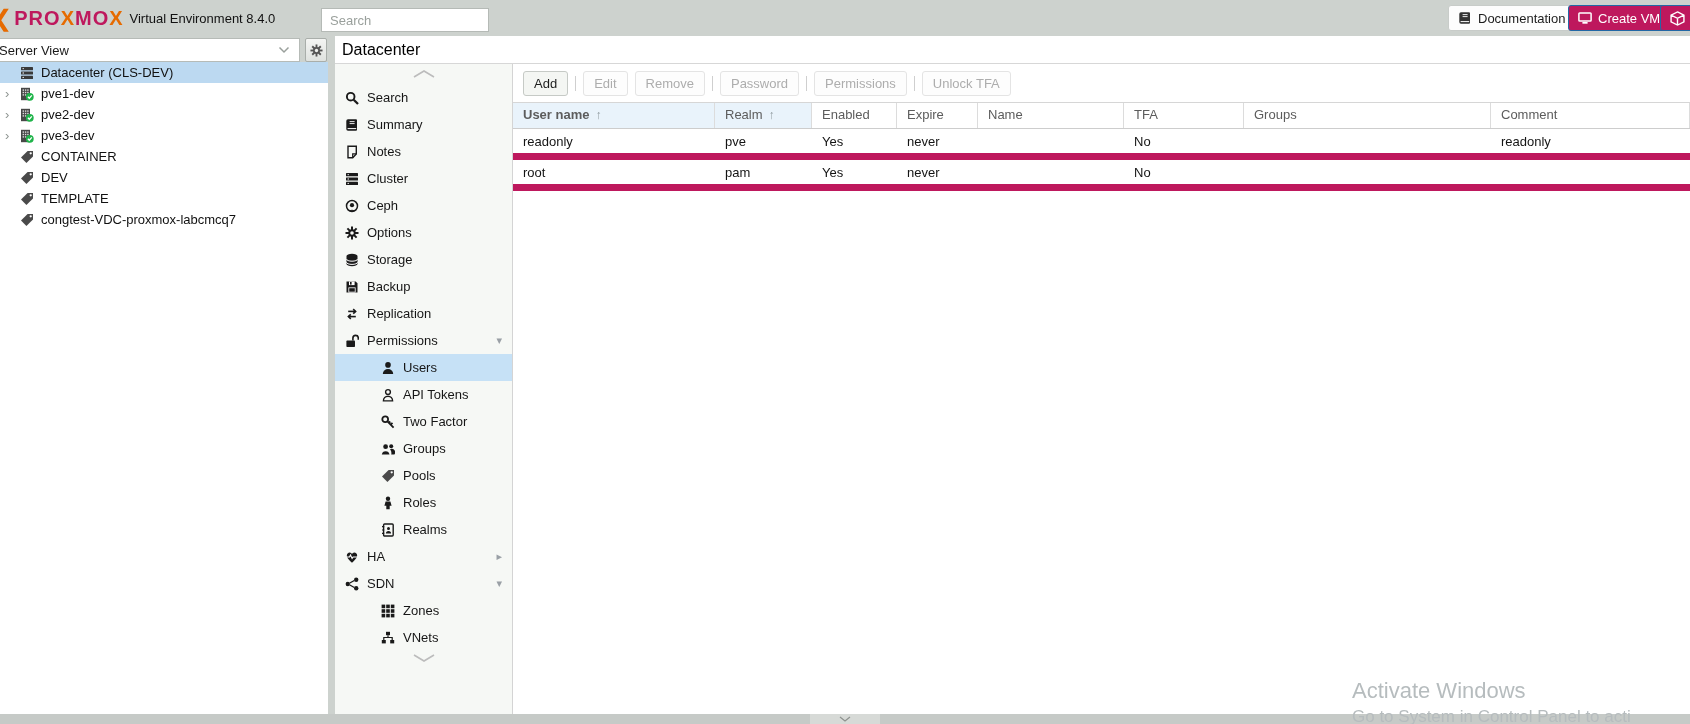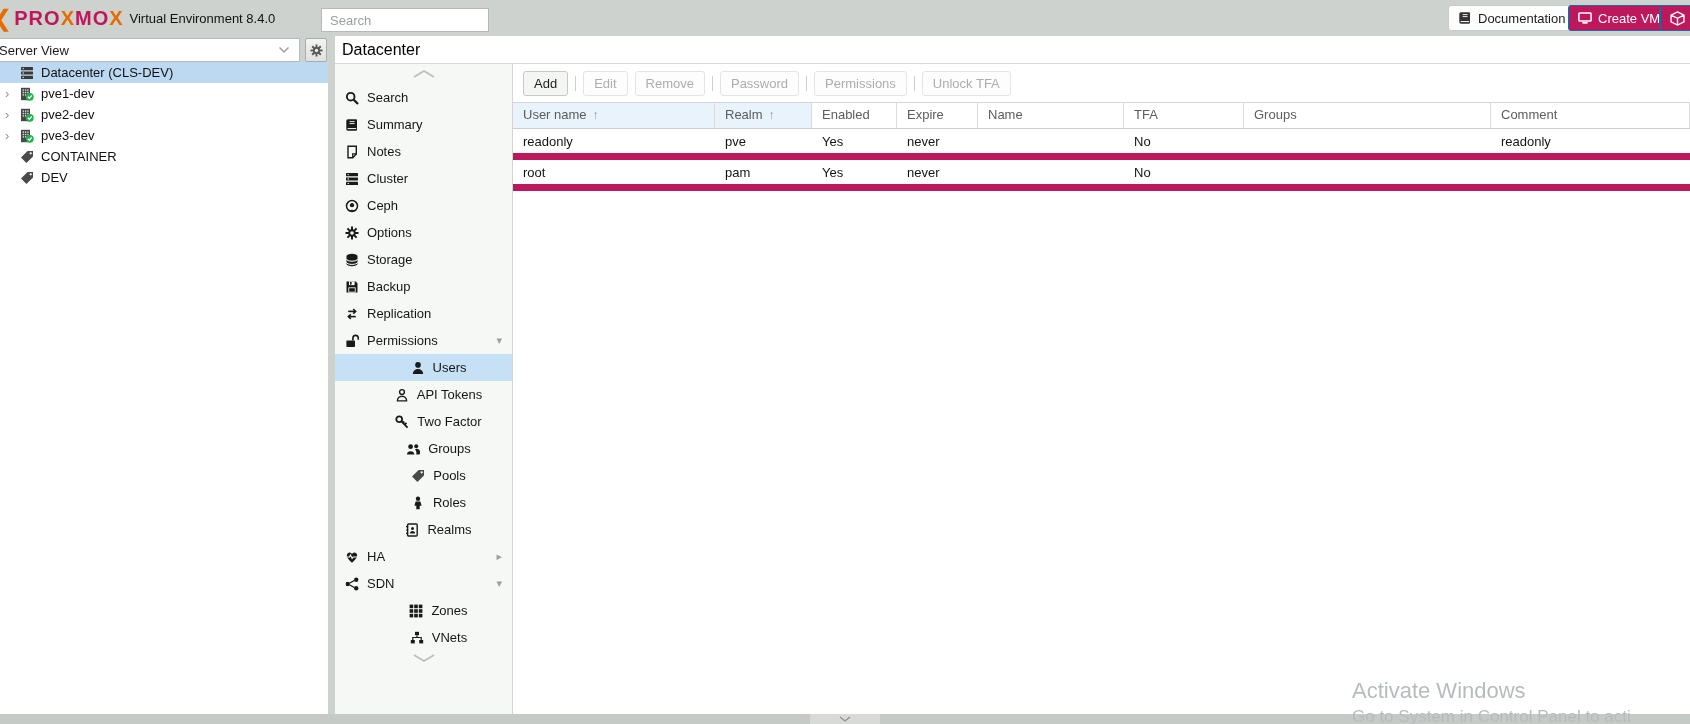--- a/index.html
+++ b/index.html
@@ -49,21 +49,21 @@
 
   
   .menu{position:absolute;left:335px;top:64px;width:178px;height:650px;background:#f6f8f5;
         border-right:1px solid #d4d4d4;box-sizing:border-box;overflow:hidden;}
   .mscroll{height:16px;display:flex;align-items:center;justify-content:center;}
   .scroll-up{position:absolute;left:0;top:2px;width:100%;}
   .scroll-down{position:absolute;left:0;top:586px;width:100%;}
   .menu-list{position:absolute;left:0;top:20px;width:100%;height:562px;overflow:hidden;}
   .mitem{height:27px;display:flex;align-items:center;position:relative;cursor:pointer;color:#161616;}
   .mitem.l0{padding-left:9px;}
-  .mitem.l1{padding-left:29px;justify-content:center;}
+  .mitem.l1{padding-left:45px;}
   .mitem.sel{background:#c6e1f6;}
   .mitem .i{width:16px;margin-right:7px;}
   .mlabel{font-size:13px;}
   .caret{position:absolute;right:10px;color:#9aa0a6;font-size:11px;font-family:"DejaVu Sans",sans-serif;}
 
   
   .content{position:absolute;left:513px;top:64px;width:1177px;height:650px;background:#fff;overflow:hidden;}
   .toolbar{height:38px;display:flex;align-items:center;padding-left:10px;box-sizing:border-box;}
   .tbtn{height:25px;display:inline-flex;align-items:center;padding:0 10px;border-radius:3px;
         font-size:13px;font-family:inherit;background:#f4f6f3;border:1px solid #c6cac6;color:#1d1d1d;cursor:pointer;}
@@ -251,20 +251,40 @@
       <div class="trow">
         <span class="exp"></span>
         <span class="i">
           <svg viewBox="0 0 14 14" width="14" height="14">
             <path fill="#4a4a4a" d="M1,7.6 L7.6,1 H13 V6.4 L6.4,13 Z"></path>
             <circle cx="10.7" cy="3.3" r="1.15" fill="#fff"></circle>
           </svg>
         </span>
         <span class="tlabel">DEV</span>
       </div>
+      <div class="trow">
+        <span class="exp"></span>
+        <span class="i">
+          <svg viewBox="0 0 14 14" width="14" height="14">
+            <path fill="#4a4a4a" d="M1,7.6 L7.6,1 H13 V6.4 L6.4,13 Z"></path>
+            <circle cx="10.7" cy="3.3" r="1.15" fill="#fff"></circle>
+          </svg>
+        </span>
+        <span class="tlabel">TEMPLATE</span>
+      </div>
+      <div class="trow">
+        <span class="exp"></span>
+        <span class="i">
+          <svg viewBox="0 0 14 14" width="14" height="14">
+            <path fill="#4a4a4a" d="M1,7.6 L7.6,1 H13 V6.4 L6.4,13 Z"></path>
+            <circle cx="10.7" cy="3.3" r="1.15" fill="#fff"></circle>
+          </svg>
+        </span>
+        <span class="tlabel">congtest-VDC-proxmox-labcmcq7</span>
+      </div>
     </nav>
 
   <aside class="menu">
     <div class="mscroll scroll-up">
         <svg viewBox="0 0 24 10" width="24" height="10">
           <path d="M2,8 L12,2 L22,8" fill="none" stroke="#bcbcbc" stroke-width="1.6"></path>
         </svg>
       </div>
     <div class="menu-list" id="menu-list">
         <div class="mitem l0">
@@ -522,21 +542,21 @@
         <button class="tbtn disabled">Edit</button>
         <button class="tbtn disabled">Remove</button>
         <span class="tsep"></span>
         <button class="tbtn disabled">Password</button>
         <span class="tsep"></span>
         <button class="tbtn disabled">Permissions</button>
         <span class="tsep"></span>
         <button class="tbtn disabled">Unlock TFA</button>
       </div>
     <div class="ghead" id="ghead">
-        <div class="hcell sorted" style="width: 202px;"><span>User name</span><span class="arrow">↑</span></div>
+        <div class="hcell sorted" style="width: 202px; font-weight: bold;"><span>User name</span><span class="arrow">↑</span></div>
         <div class="hcell sorted" style="width: 97px;"><span>Realm</span><span class="arrow">↑</span></div>
         <div class="hcell" style="width: 85px;"><span>Enabled</span></div>
         <div class="hcell" style="width: 81px;"><span>Expire</span></div>
         <div class="hcell" style="width: 146px;"><span>Name</span></div>
         <div class="hcell" style="width: 120px;"><span>TFA</span></div>
         <div class="hcell" style="width: 247px;"><span>Groups</span></div>
         <div class="hcell" style="width: 199px;"><span>Comment</span></div>
       </div>
     <div id="gbody">
         <div class="grow">

